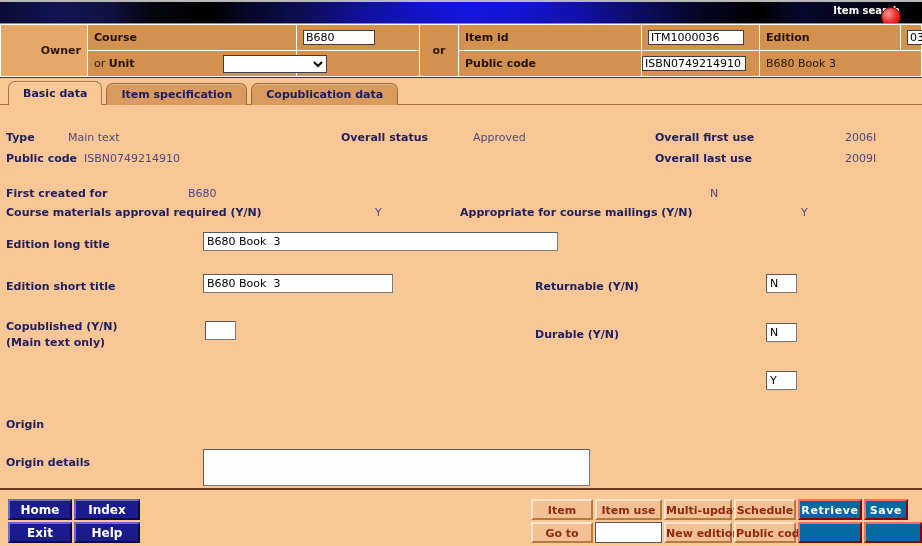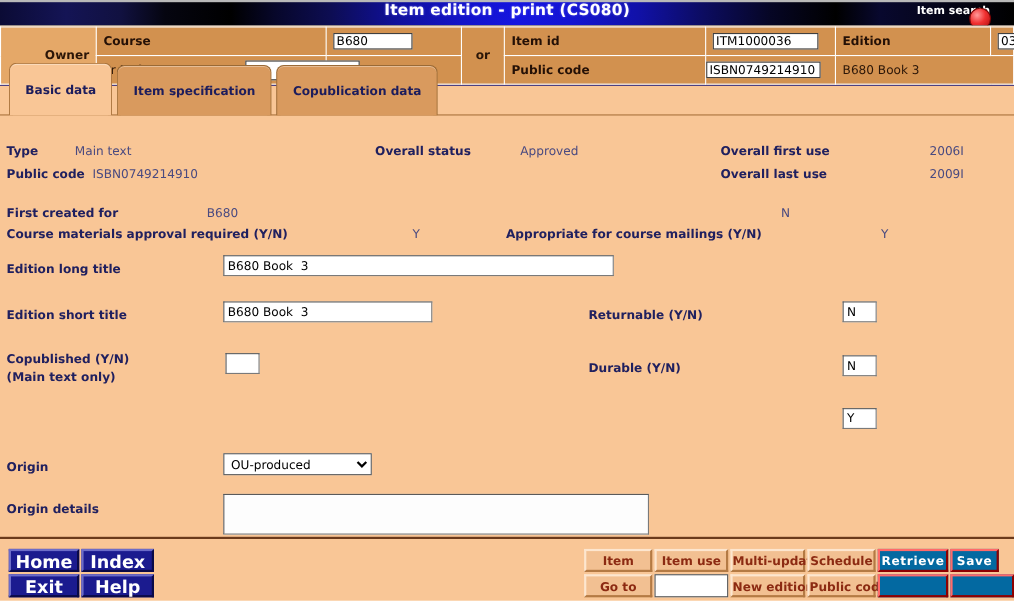--- a/index.html
+++ b/index.html
@@ -149,21 +149,21 @@
     left: 8px;
     height: 24px;
     display: flex;
     align-items: flex-end;
     z-index: 5;
   }
   .tab {
     position: relative;
     height: 21px;
     line-height: 21px;
-    padding: 12px 14px;
+    padding: 0 14px;
     margin-right: 4px;
     font-size: 11px;
     font-weight: bold;
     color: #1c1c5c;
     background: #d99a5e;
     border: 1px solid #9a6a36;
     border-bottom: none;
     border-radius: 7px 7px 0 0;
     box-shadow: inset 0 1px 0 rgba(255,255,255,0.35);
     cursor: pointer;
@@ -245,21 +245,21 @@
     left: 0;
     width: 922px;
     height: 58px;
     background: #f9c696;
     border-top: 2px solid #6b3a1c;
   }
   .btn-nav {
     position: absolute;
     background: #1b1b8f;
     color: #ffffff;
-    font-size: 16px;
+    font-size: 12px;
     font-weight: bold;
     text-align: center;
     line-height: 19px;
     border-top: 2px solid #6c6cc8;
     border-left: 2px solid #6c6cc8;
     border-right: 2px solid #0a0a48;
     border-bottom: 2px solid #0a0a48;
     box-sizing: border-box;
     cursor: pointer;
     user-select: none;
@@ -308,21 +308,20 @@
     outline: none;
   }
 </style>
 </head>
 <body>
 
 <div id="app">
 
   <div class="titlebar">
     <div class="titlebar-top-edge"></div>
-    <div class="title-text">Item edition - print (CS080)</div>
     <div class="item-search">
       <span>Item search</span>
       <span class="item-search-icon"></span>
     </div>
   </div>
 
   <div class="header-wrap">
     <table class="hdr-table">
       <tbody>
           <tr>
@@ -409,23 +408,20 @@
     <span class="lbl" style="left:6px;top:215px">Copublished (Y/N)</span>
     <span class="lbl" style="left:6px;top:231px">(Main text only)</span>
     <input class="txt" style="left: 205px; top: 216px; width: 31px; height: 19px;" value="">
 
     <span class="lbl" style="left:535px;top:223px">Durable (Y/N)</span>
     <input class="txt" style="left: 766px; top: 218px; width: 31px; height: 19px;" value="N">
 
     <input class="txt" style="left: 766px; top: 266px; width: 31px; height: 19px;" value="Y">
 
     <span class="lbl" style="left:6px;top:313px">Origin</span>
-    <select class="sel" style="left:203px;top:307px;width:135px;height:20px">
-      <option>OU-produced</option>
-    </select>
 
     <span class="lbl" style="left:6px;top:351px">Origin details</span>
     <textarea class="ta" style="left: 203px; top: 344px; width: 387px; height: 37px;"></textarea>
   </div>
 
   <div class="bottombar">
 
     <div class="btn-nav" style="left:8px;  top:9px;  width:64px; height:21px">Home</div>
     <div class="btn-nav" style="left:74px; top:9px;  width:66px; height:21px">Index</div>
     <div class="btn-nav" style="left:8px;  top:32px; width:64px; height:21px">Exit</div>

